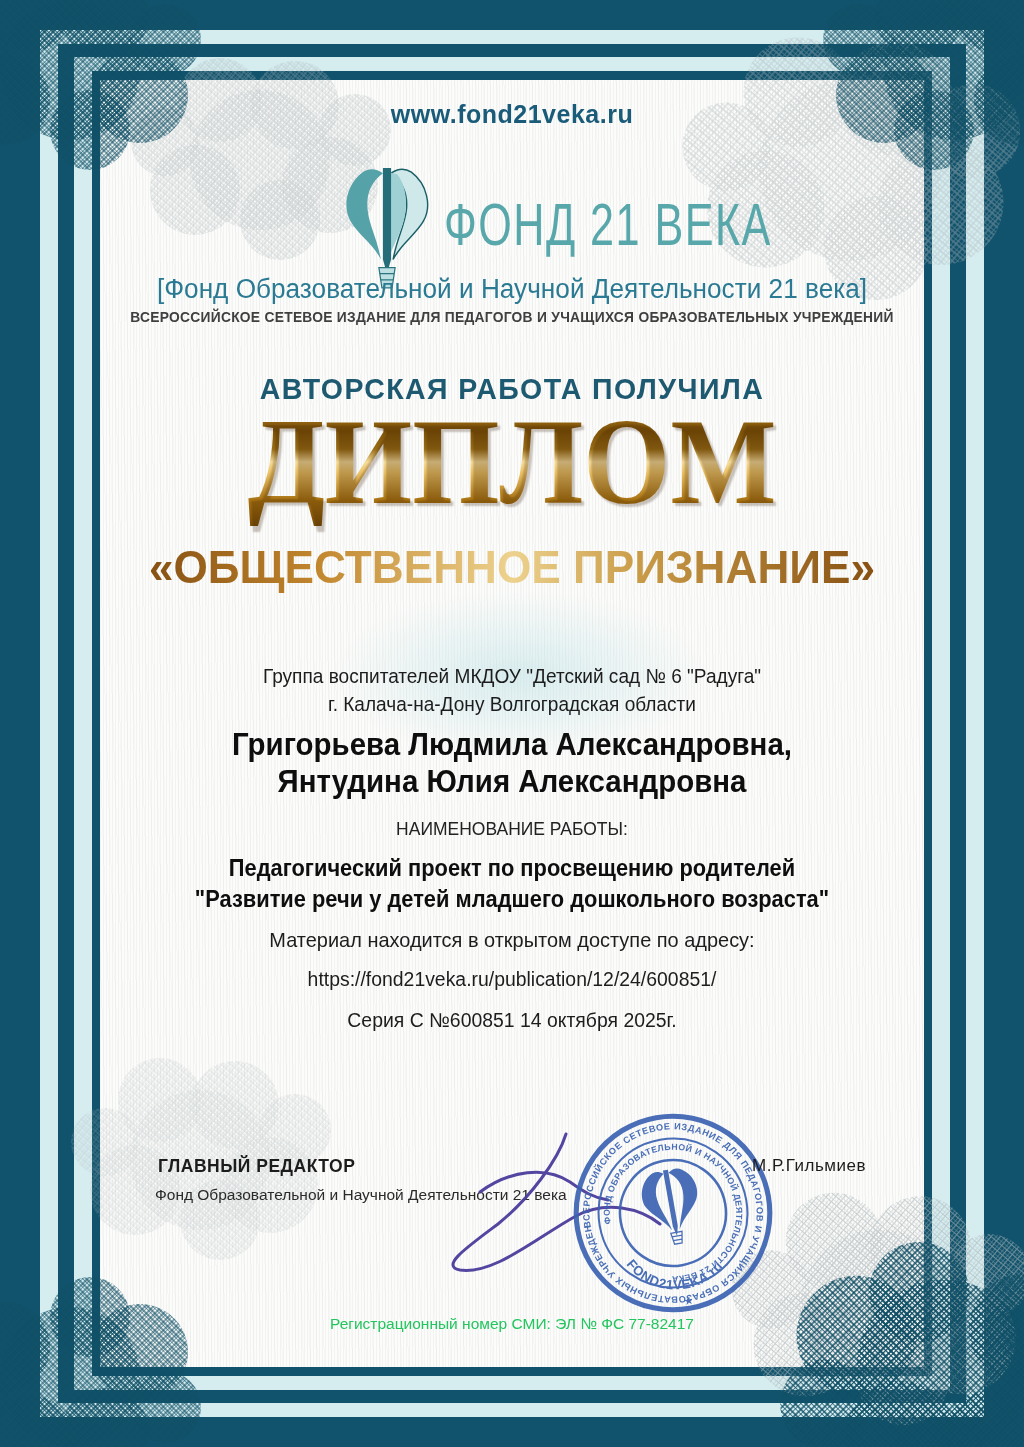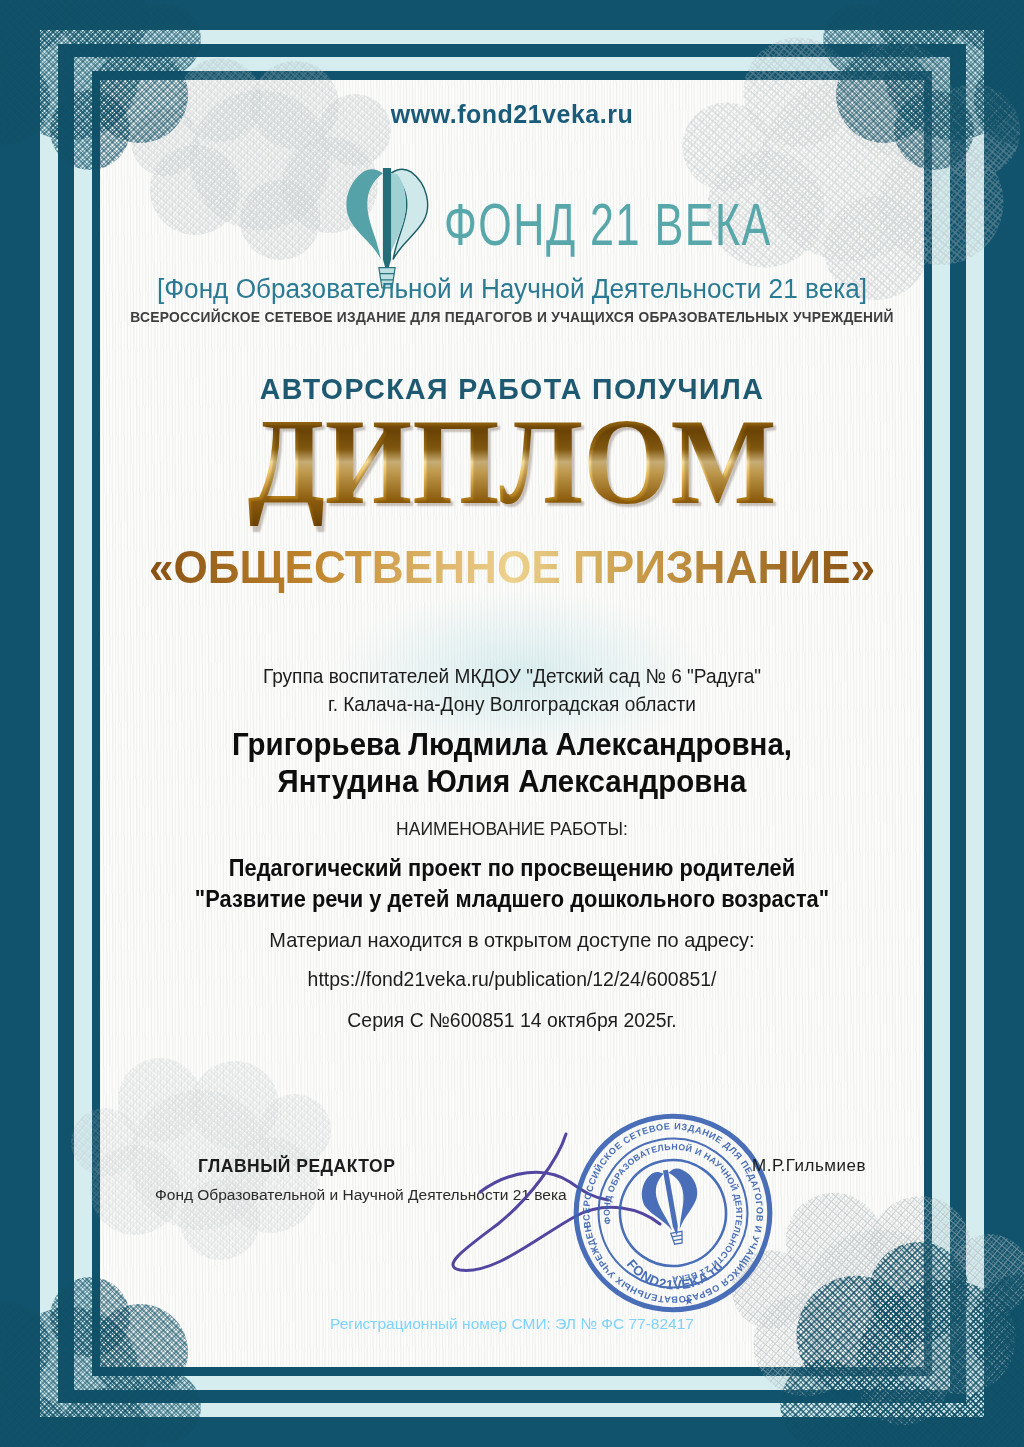--- a/index.html
+++ b/index.html
@@ -54,24 +54,24 @@
     background:linear-gradient(90deg,#6b3a10 0%,#8a5314 14%,#c1862d 30%,#edd28e 50%,#c99b47 63%,#8a5314 86%,#6b3a10 100%);
     -webkit-background-clip:text;background-clip:text;color:transparent;
   }
   .org{top:662px;font-size:20.5px;color:#1c1c1c;line-height:28px;transform:scaleX(0.93);}
   .names{top:726px;font-size:31px;font-weight:bold;color:#0e0e0e;line-height:37px;transform:scaleX(0.95);}
   .worklabel{top:818px;font-size:19px;color:#222;transform:scaleX(0.92);}
   .worktitle{top:853px;font-size:23.5px;font-weight:bold;color:#0e0e0e;line-height:31px;transform:scaleX(0.93);}
   .mat-label{top:928px;font-size:21px;color:#1d1d1d;transform:scaleX(0.95);}
   .mat-url{top:968px;font-size:20px;color:#1d1d1d;transform:scaleX(0.97);}
   .mat-series{top:1009px;font-size:20px;color:#1d1d1d;transform:scaleX(0.97);}
-  .editor-title{position:absolute;left:158px;top:1156px;z-index:5;font-size:17.5px;font-weight:bold;color:#1c1c1c;letter-spacing:0.5px;margin-left:40px;}
+  .editor-title{position:absolute;left:158px;top:1156px;z-index:5;font-size:17.5px;font-weight:bold;color:#1c1c1c;letter-spacing:0.5px;}
   .editor-org{position:absolute;left:155px;top:1186px;z-index:5;font-size:15.5px;color:#2a2a2a;}
   .editor-name{position:absolute;left:752px;top:1156px;z-index:8;font-size:17px;font-weight:normal;color:#1c1c1c;letter-spacing:0.5px;}
-  .registration{top:1315px;font-size:15.5px;color:#7dd3fc;z-index:5;}
+  .registration{top:1315px;font-size:15.5px;color:#22c55e;z-index:5;}
   .balloon{position:absolute;left:336px;top:160px;z-index:5;}
   .signature{position:absolute;left:408px;top:1112px;z-index:6;}
   .seal{position:absolute;left:566px;top:1106px;z-index:7;opacity:0.92;}
   .seal text{font-family:"Liberation Sans", sans-serif;}
 </style>
 </head>
 <body>
 
 <svg width="0" height="0" style="position:absolute">
   <defs>

